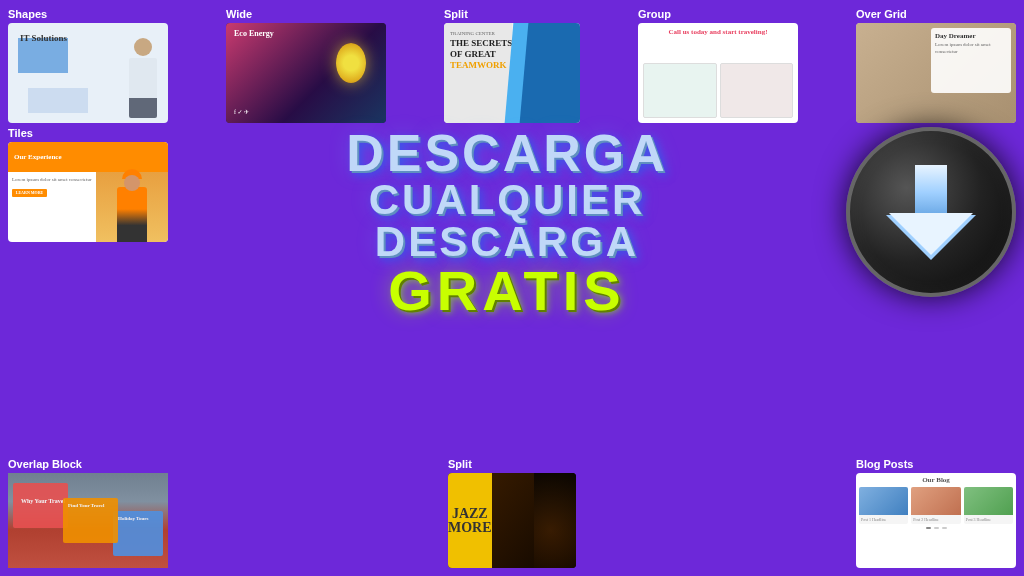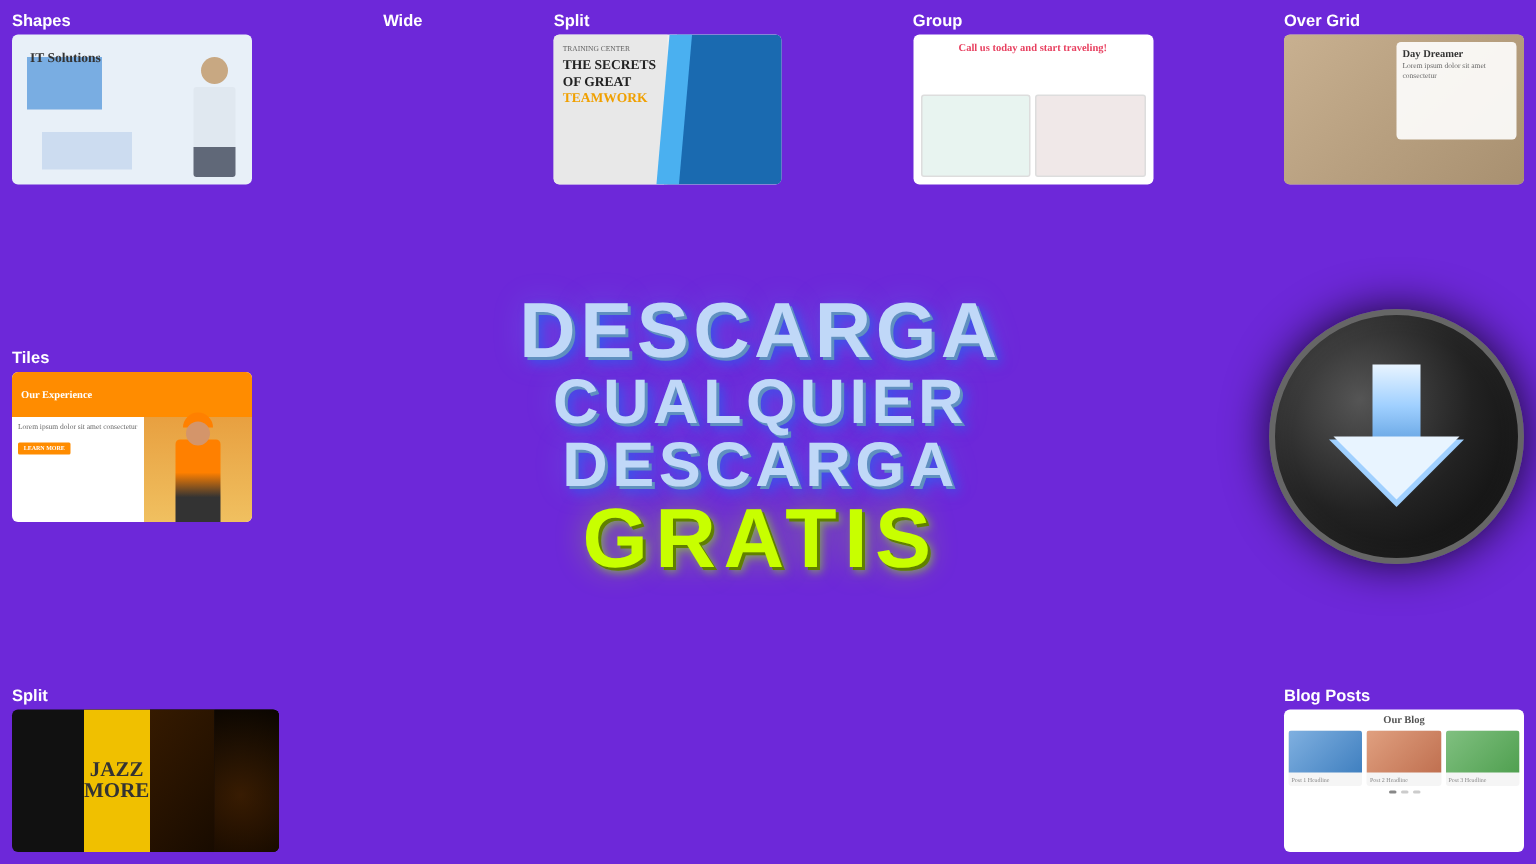--- a/index.html
+++ b/index.html
@@ -113,21 +113,21 @@
     .card-wide .social-icons {
       position: absolute;
       bottom: 8px; left: 8px;
       font-size: 6px;
       color: #fff;
       z-index: 2;
     }
 
     
     .card-split {
-      width: 152px;
+      width: 136px;
       height: 100px;
       background: #f0f0f0;
       position: relative;
       overflow: hidden;
     }
     .card-split .split-left {
       position: absolute;
       left: 0; top: 0;
       width: 50%; height: 100%;
       background: #e8e8e8;
@@ -530,27 +530,26 @@
     }
     .card-slider .dot {
       width: 4px; height: 4px;
       border-radius: 50%;
       background: #ccc;
     }
     .card-slider .dot.active { background: #f0c030; }
 
     
     .card-thirds {
-      width: 178px;
+      width: 128px;
       height: 95px;
       background: #111;
       position: relative;
       overflow: hidden;
       display: flex;
-      padding-left: 48px;
     }
     .card-thirds .third {
       flex: 1;
       position: relative;
     }
     .card-thirds .third-left {
       background: #f0c000;
       display: flex;
       flex-direction: column;
       align-items: center;
@@ -748,20 +747,26 @@
         <div class="person-silhouette">
           <div class="person-head"></div>
           <div class="person-body"></div>
           <div class="person-legs"></div>
         </div>
       </div>
     </div>
 
     <div class="card-wrapper">
       <span class="card-label">Wide</span>
+      <div class="card card-wide">
+        <div class="overlay-pink"></div>
+        <span class="wide-title">Eco Energy</span>
+        <div class="lamp-shape"></div>
+        <span class="social-icons">f ✓ ✈</span>
+      </div>
     </div>
 
     <div class="card-wrapper">
       <span class="card-label">Split</span>
       <div class="card card-split">
         <div class="split-left"></div>
         <div class="split-right"></div>
         <div class="diagonal-bar"></div>
         <span class="split-title">TRAINING CENTER</span>
         <div class="split-main-text">
@@ -787,21 +792,21 @@
         <div class="og-photo"></div>
         <div class="og-overlay">
           <div class="og-title">Day Dreamer</div>
           <div class="og-text">Lorem ipsum dolor sit amet consectetur</div>
         </div>
       </div>
     </div>
 
   </div>
 
-  <div style="display: flex; flex: 1; padding: 0 8px; align-items: center; gap: 8px; position: relative;">
+  <div style="display: flex; flex: 1; padding: 0 8px; align-items: flex-start; gap: 8px; position: relative;">
 
     <div class="card-wrapper" style="flex-shrink: 0;">
       <span class="card-label">Tiles</span>
       <div class="card card-tiles">
         <div class="tiles-header">
           <span>Our Experience</span>
         </div>
         <div class="tiles-content">
           <div class="tiles-text-area">
             <div style="font-size:5px; color:#666; line-height:1.4;">Lorem ipsum dolor sit amet consectetur</div>
@@ -830,20 +835,35 @@
       <div class="download-arrow">
         <div class="arrow-body"></div>
         <div class="arrow-head"></div>
       </div>
     </div>
 
   </div>
 
   <div class="bottom-row">
 
+    <div class="card-wrapper">
+      <span class="card-label">Overlap Block</span>
+      <div class="card card-overlap">
+        <div class="ol-mountain"></div>
+        <div class="ol-card1">
+          <div class="ol-text">Why Your Travel</div>
+        </div>
+        <div class="ol-card2">
+          <div style="position:absolute; top:5px; left:5px; font-size:5px; color:#fff; font-weight:bold; z-index:4;">Find Your Travel</div>
+        </div>
+        <div class="ol-card3">
+          <div style="position:absolute; top:5px; left:5px; font-size:5px; color:#fff; font-weight:bold; z-index:4;">Holiday Tours</div>
+        </div>
+      </div>
+    </div>
 
 
     <div class="card-wrapper">
       <span class="card-label">Split</span>
       <div class="card card-thirds">
         <div class="third third-left">
           <span class="jazz-text">JAZZ</span>
           <span class="club-text">MORE</span>
         </div>
         <div class="third third-mid">

